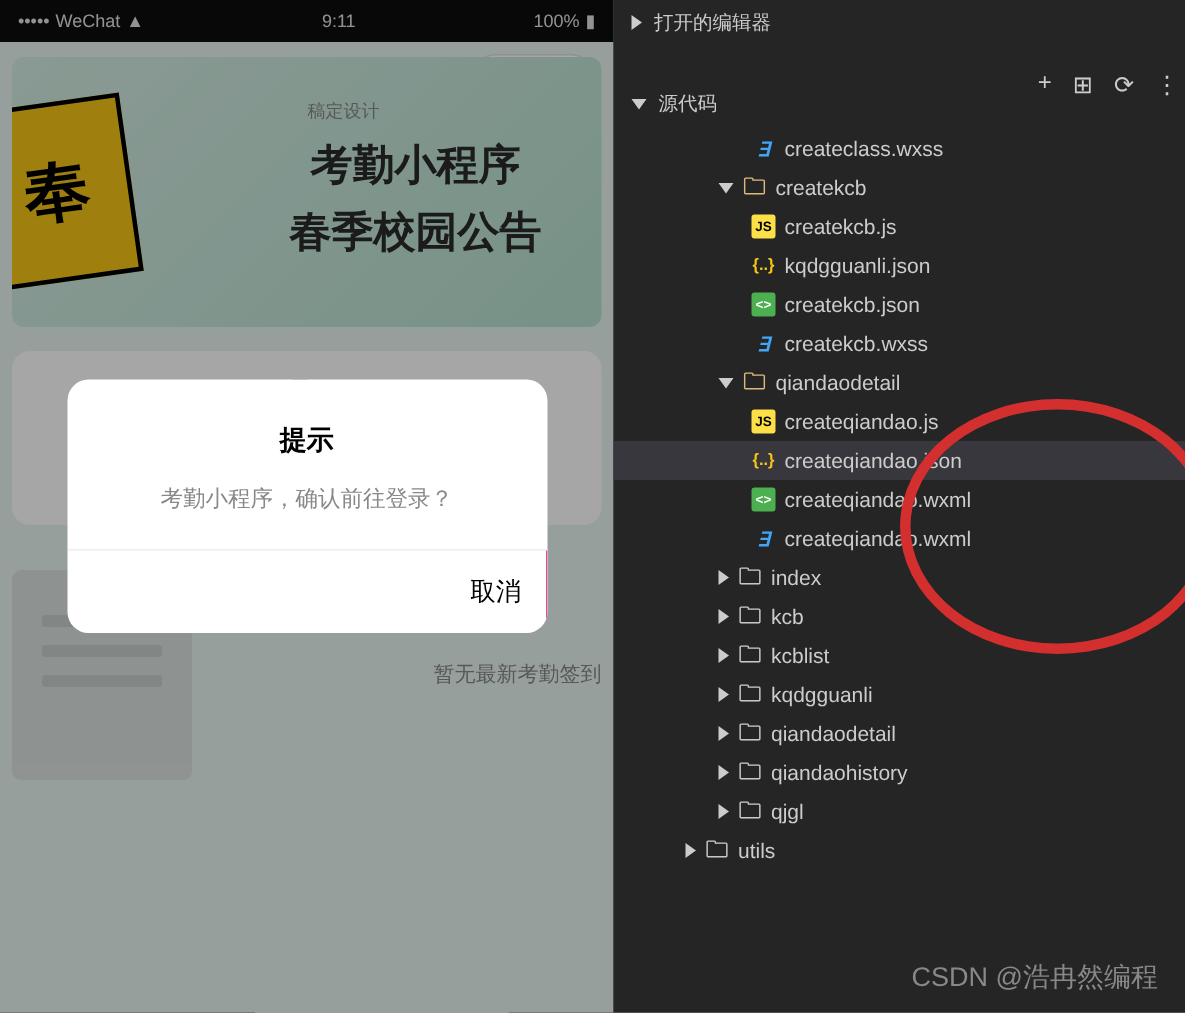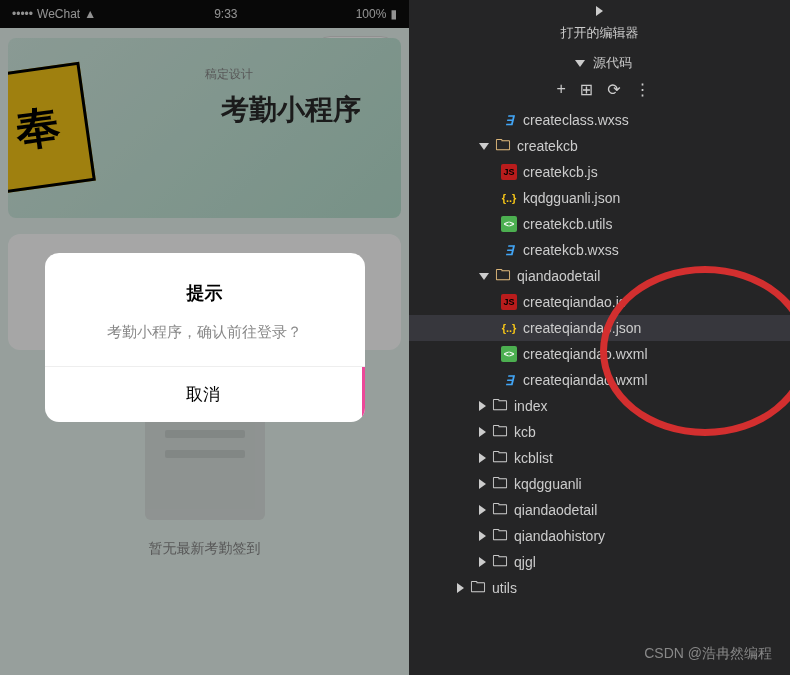--- a/index.html
+++ b/index.html
@@ -21,92 +21,93 @@
     
     .card { margin: 16px 8px 0; background: #fff; border-radius: 12px; padding: 24px 16px 40px; display: flex; justify-content: space-around; }
     .card-icon { width: 48px; height: 52px; position: relative; }
     .icon-check { width: 44px; height: 44px; background: #1eb893; border-radius: 4px; display: flex; align-items: center; justify-content: center; color: #fff; font-size: 24px; font-weight: bold; }
     .icon-clip { width: 40px; height: 48px; background: #1eb893; border: 3px solid #1eb893; border-radius: 4px; position: relative; }
     .icon-clip::before { content: ''; position: absolute; top: -8px; left: 10px; width: 14px; height: 10px; background: #1eb893; border-radius: 3px 3px 0 0; }
     .icon-clip::after { content: '✓'; position: absolute; top: 10px; left: 10px; color: #fff; font-size: 20px; font-weight: bold; }
     .icon-cal { width: 44px; height: 44px; border: 3px solid #1eb893; border-radius: 4px; position: relative; }
     .icon-cal::before { content: ''; position: absolute; top: 8px; left: 0; right: 0; height: 3px; background: #1eb893; }
     
-    .placeholder-area { margin: 30px 8px 0; display: flex; flex-direction: column; align-items: center; gap: 20px; }
+    .placeholder-area { margin: 30px 8px 0; display: flex; flex-direction: row; align-items: center; gap: 20px; justify-content: space-between; }
     .ph-box { width: 120px; height: 140px; background: #d0d0d0; border-radius: 6px; position: relative; opacity: 0.5; }
     .ph-lines { position: absolute; top: 30px; left: 20px; right: 20px; }
     .ph-line { height: 8px; background: #aaa; margin-bottom: 12px; border-radius: 2px; }
     .ph-text { color: #888; font-size: 14px; }
     
     .modal-overlay { position: absolute; inset: 0; background: rgba(0,0,0,0.35); display: flex; align-items: center; justify-content: center; }
     .modal { width: 320px; background: #fff; border-radius: 14px; overflow: hidden; }
     .modal-body { padding: 28px 24px 24px; text-align: center; }
     .modal-title { font-size: 18px; font-weight: 600; color: #000; margin-bottom: 18px; }
     .modal-msg { font-size: 15px; color: #888; }
     .modal-actions { display: flex; border-top: 1px solid #eee; }
     .modal-btn { flex: 1; padding: 16px; text-align: center; font-size: 17px; cursor: pointer; }
-    .modal-btn.cancel { color: #000; border-right: 3px solid #ec4899; }
+    .modal-btn.cancel { color: #000; border-right: 1px solid #ec4899; text-align: right; }
     .modal-btn.confirm { color: #07c160; }
     
     
     .editor-pane { flex: 1; background: #252526; color: #ccc; font-size: 14px; position: relative; overflow: hidden; }
-    .panel-header { padding: 6px 12px; font-size: 13px; color: #ccc; display: flex; align-items: center; gap: 8px; flex-direction: column; }
+    .panel-header { padding: 6px 12px; font-size: 13px; color: #ccc; display: flex; align-items: center; gap: 8px; }
     .panel-header.main { justify-content: space-between; padding-right: 4px; }
-    .panel-title { display: flex; align-items: center; gap: 8px; }
+    .panel-title { display: flex; align-items: center; gap: 8px; margin-top: 24px; }
     .hdr-icons { display: flex; gap: 14px; font-size: 16px; color: #ccc; }
     .caret { display: inline-block; width: 0; height: 0; }
     .caret.right { border-top: 5px solid transparent; border-bottom: 5px solid transparent; border-left: 7px solid #ccc; }
     .caret.down { border-left: 5px solid transparent; border-right: 5px solid transparent; border-top: 7px solid #ccc; }
     
     .tree { padding: 2px 0; }
     .tree-row { display: flex; align-items: center; height: 26px; padding-left: 12px; gap: 6px; cursor: pointer; white-space: nowrap; }
     .tree-row.selected { background: #37373d; }
     .indent-1 { padding-left: 48px; }
     .indent-2 { padding-left: 70px; }
     .indent-3 { padding-left: 92px; }
     
     .fi { width: 16px; height: 16px; display: inline-flex; align-items: center; justify-content: center; font-size: 9px; font-weight: bold; border-radius: 2px; flex-shrink: 0; }
     .fi-folder { color: #c8c8c8; font-size: 15px; }
     .fi-folder-open { color: #dcb67a; font-size: 15px; }
-    .fi-js { background: #b91c1c; color: #000; }
+    .fi-js { background: #fde047; color: #000; }
     .fi-json { color: #f5c518; font-size: 11px; font-weight: bold; }
     .fi-wxml { background: #4caf50; color: #fff; }
     .fi-wxss { color: #42a5f5; font-size: 13px; font-style: italic; }
     
     .red-circle { position: absolute; top: 266px; right: -20px; width: 210px; height: 170px; border: 7px solid #d32f2f; border-radius: 50%; pointer-events: none; }
-    .watermark { position: absolute; bottom: 12px; right: 18px; color: #888; font-size: 14px; }
+    .watermark { position: absolute; bottom: 12px; right: 18px; color: #888; font-size: 18px; }
   </style>
 </head>
 <body>
 
 <div class="phone-pane">
   <div class="status-bar">
     <div class="status-left">
       <span>•••••</span>
       <span>WeChat</span>
       <span>▲</span>
     </div>
-    <span>9:33</span>
+    <span>9:11</span>
     <div class="status-right">
       <span>100%</span>
       <span>▮</span>
     </div>
   </div>
 
   <div class="capsule">
     <div class="capsule-btn">•••</div>
     <div class="capsule-divider"></div>
     <div class="capsule-btn">◎</div>
   </div>
 
   <div class="banner">
     <div class="banner-badge">奉</div>
     <div class="banner-sub">稿定设计</div>
     <div class="banner-text">
       <div class="banner-line">考勤小程序</div>
+      <div class="banner-line">春季校园公告</div>
     </div>
   </div>
 
   <div class="card">
     <div class="card-icon">
         <div class="icon-check">✓</div>
       </div>
     <div class="card-icon">
         <div class="icon-clip"></div>
       </div>
@@ -171,21 +172,21 @@
     <div class="tree-row indent-3">
         <span class="fi fi-js">JS</span>
         <span>createkcb.js</span>
       </div>
     <div class="tree-row indent-3">
         <span class="fi fi-json">{..}</span>
         <span>kqdgguanli.json</span>
       </div>
     <div class="tree-row indent-3">
         <span class="fi fi-wxml">&lt;&gt;</span>
-        <span>createkcb.utils</span>
+        <span>createkcb.json</span>
       </div>
     <div class="tree-row indent-3">
         <span class="fi fi-wxss">∃</span>
         <span>createkcb.wxss</span>
       </div>
 
     <div class="tree-row indent-2">
         <span class="caret down"></span>
         <span class="fi fi-folder-open">🗀</span>
         <span>qiandaodetail</span>

